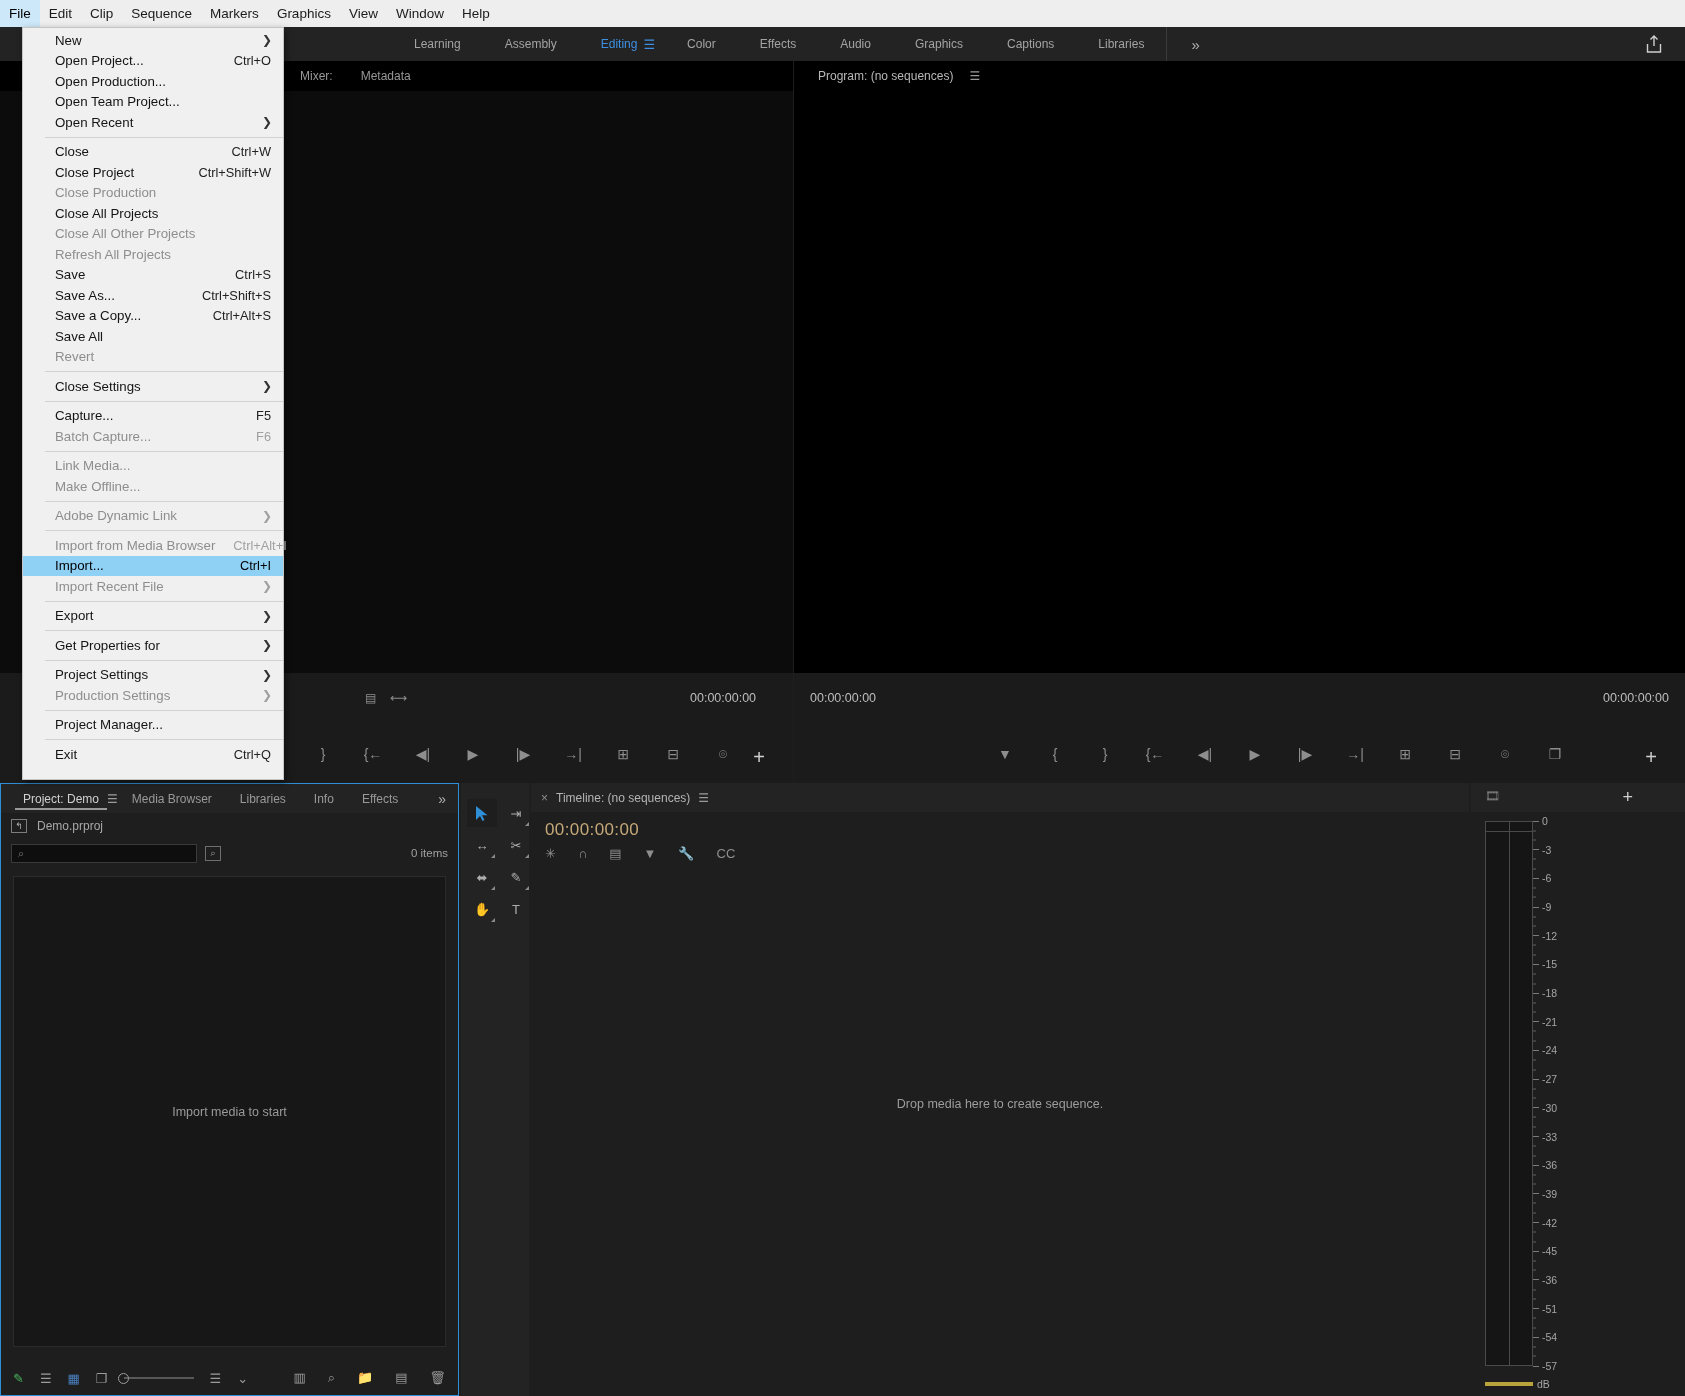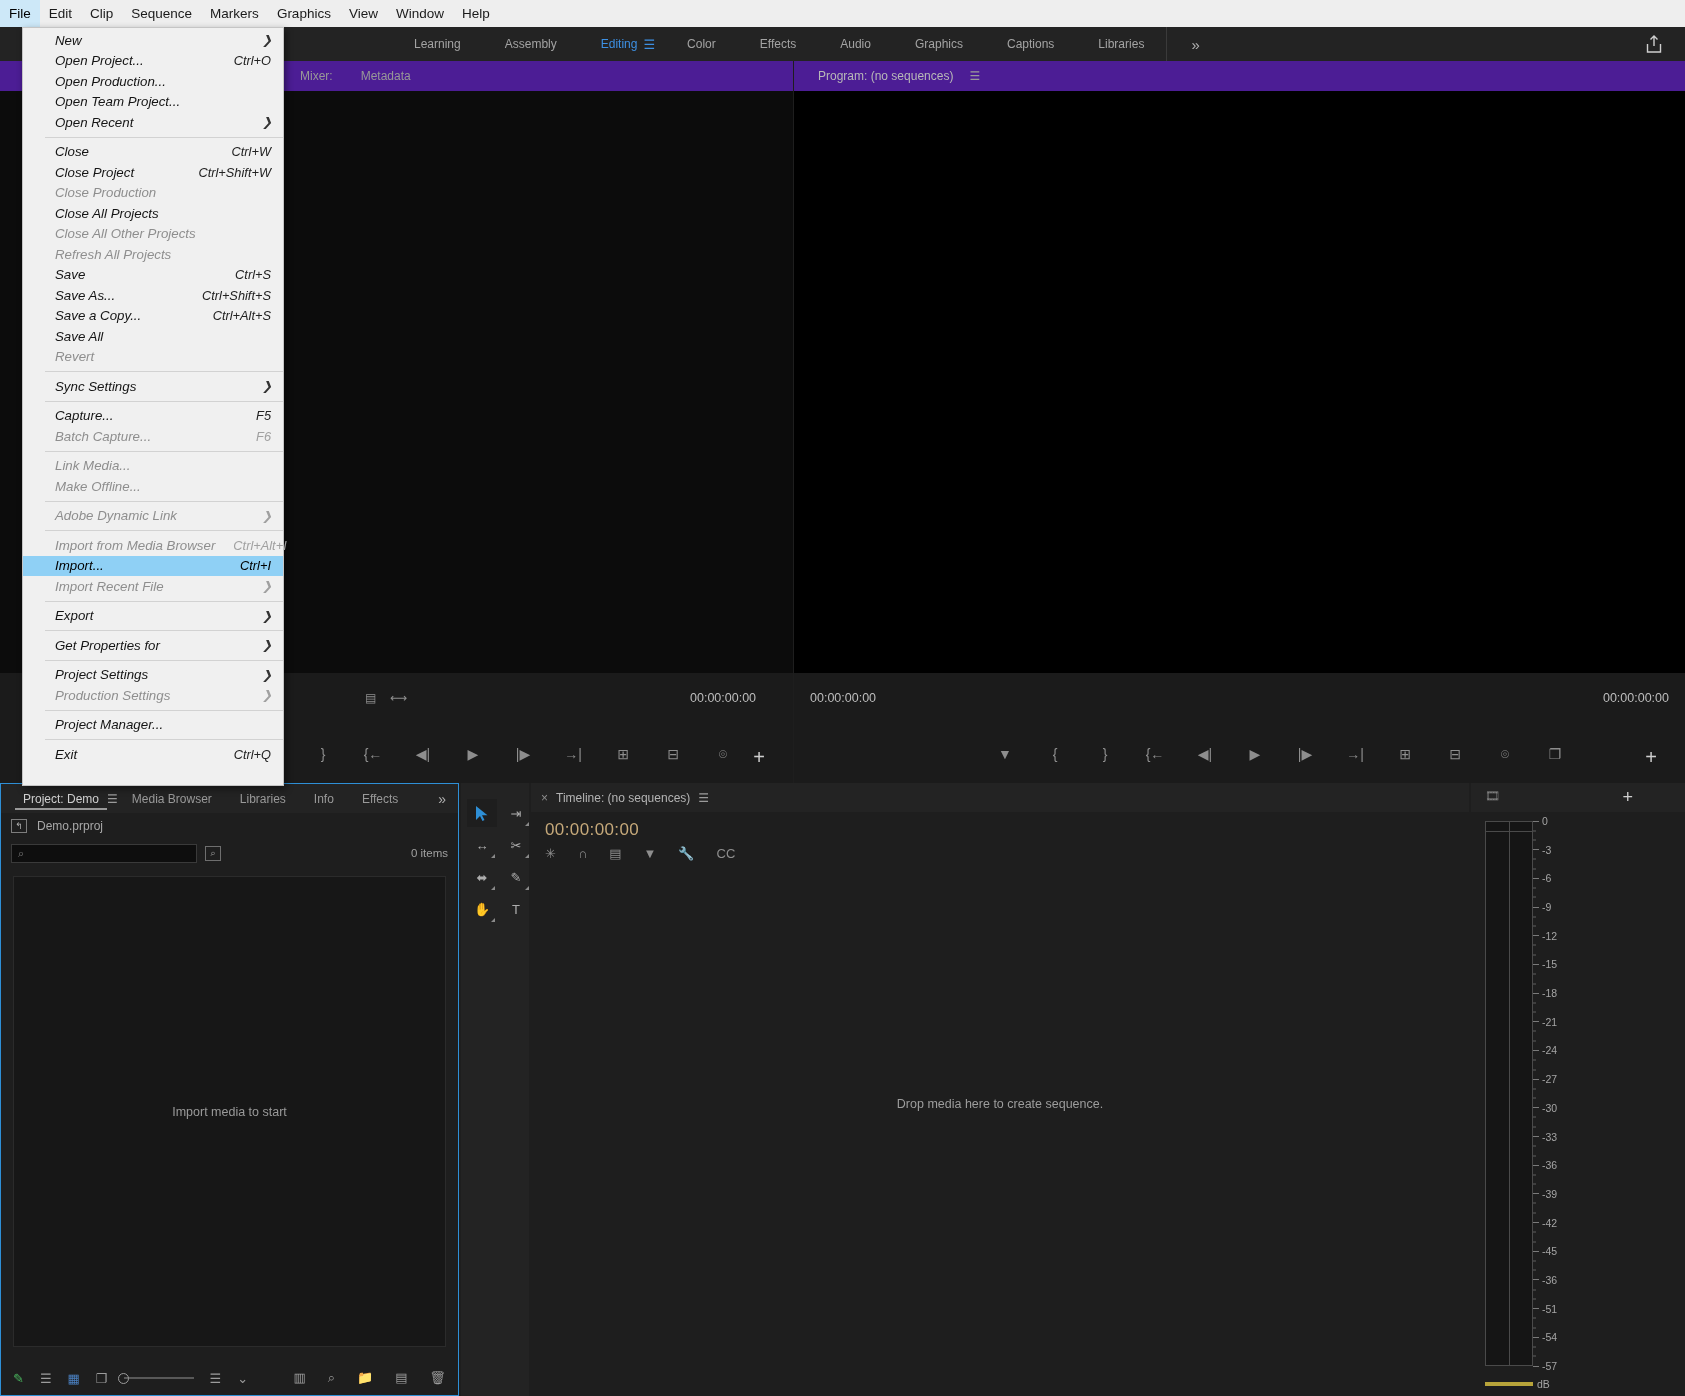--- a/index.html
+++ b/index.html
@@ -22,23 +22,23 @@
   }
   .menubar-item { padding: 0 9px; height: 27px; line-height: 27px; cursor: default; white-space: nowrap; }
   .menubar-item.active { background: #cde8f8; color: #000; }
 
   
   .dropdown {
     position: absolute; top: 27px; left: 22px; width: 262px;
     background: #f0f0f0;
     border: 1px solid #c5c5c5;
     box-shadow: 2px 3px 7px rgba(0,0,0,0.45);
-    padding: 2px 0 20px 0;
+    padding: 2px 0 14px 0;
     z-index: 50;
-    font-size: 13.3px; color: #141414; font-style: italic;
+    font-size: 13.3px; color: #141414;
   }
   .mi {
     position: relative; display: flex; align-items: center;
     height: 20.5px; padding: 0 12px 0 32px; white-space: nowrap;
   }
   .mi .label { flex: 1; }
   .mi .accel { color: #222; font-size: 12.8px; padding-left: 18px; }
   .mi .arrow { position: absolute; right: 11px; font-size: 12px; color: #333; line-height: 1; }
   .mi.disabled { color: #8e8e8e; }
   .mi.disabled .accel, .mi.disabled .arrow { color: #a0a0a0; }
@@ -61,21 +61,21 @@
   .ws-hamburger { color: #3d90e3; font-size: 13px; margin-left: -16px; padding-right: 10px; display:flex; align-items:center; height:34px;}
   .ws-divider { width: 1px; height: 34px; background: #3a3a3a; }
   .ws-more { font-size: 15px; color: #b0b0b0; padding: 0 24px; height:34px; display:flex; align-items:center;}
   .share-btn { position: absolute; right: 22px; top: 8px; width: 18px; height: 19px; }
 
   
   .panel-row { position: absolute; top: 61px; left: 0; width: 1685px; height: 722px; }
   .src-panel { position: absolute; left: 0; top: 0; width: 793px; height: 722px; background: #1b1b1b; }
   .prg-panel { position: absolute; left: 794px; top: 0; width: 891px; height: 722px; background: #1b1b1b; }
 
-  .panel-tabbar { height: 30px; background: #4c1d95; display: flex; align-items: center; padding-left: 8px; }
+  .panel-tabbar { height: 30px; background: #000000; display: flex; align-items: center; padding-left: 8px; }
   .panel-tab { font-size: 12px; color: #989898; padding: 0 14px; white-space: nowrap; }
   .panel-tab.current { color: #b8b8b8; text-align: right; }
   .panel-tab-ham { color: #9a9a9a; font-size: 12px; padding-left: 2px; }
 
   .monitor-view { position: absolute; top: 30px; left: 0; right: 0; bottom: 0; background: #1b1b1b; }
   .monitor-stage { position: absolute; top: 0; left: 0; right: 0; bottom: 110px; background: #000; }
   .src-stage { background: #0c0c0c; }
 
   .mon-tc-left  { position: absolute; bottom: 78px; font-size: 12.5px; color: #bdbdbd; }
   .mon-tc-right { position: absolute; bottom: 78px; font-size: 12.5px; color: #bdbdbd; }
@@ -238,21 +238,21 @@
         <span class="accel">Ctrl+Alt+S</span>
       </div>
       <div class="mi">
         <span class="label">Save All</span>
       </div>
       <div class="mi disabled">
         <span class="label">Revert</span>
       </div>
       <div class="mi-sep"></div>
       <div class="mi">
-        <span class="label">Sync Settings</span>
+        <span class="label">Close Settings</span>
         <span class="arrow">❯</span>
       </div>
       <div class="mi-sep"></div>
       <div class="mi">
         <span class="label">Capture...</span>
         <span class="accel">F5</span>
       </div>
       <div class="mi disabled">
         <span class="label">Batch Capture...</span>
         <span class="accel">F6</span>

